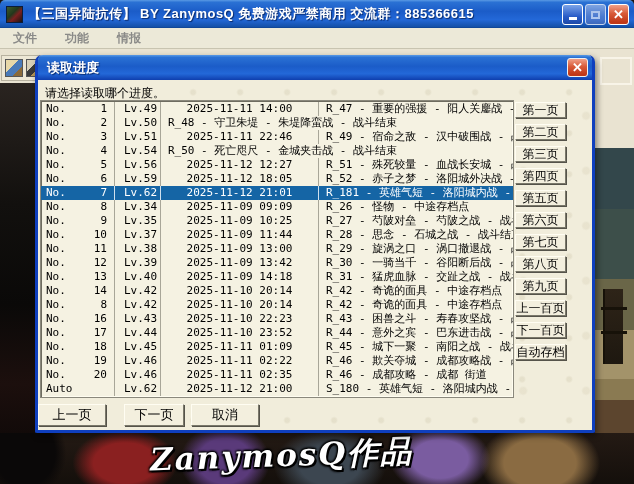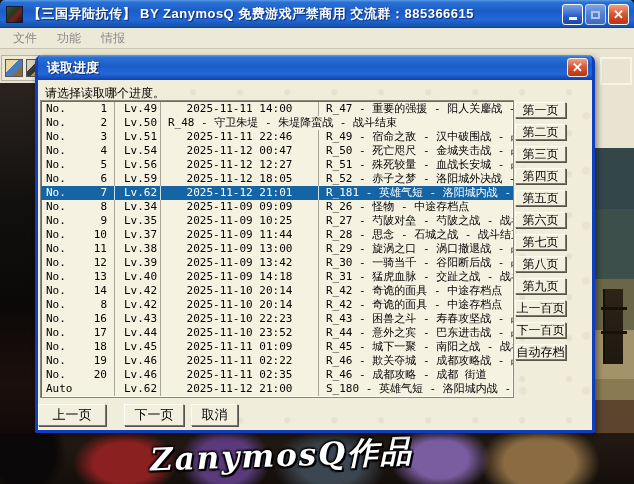--- a/index.html
+++ b/index.html
@@ -31,21 +31,21 @@
   .btn-min { background:linear-gradient(180deg,#7ba4e8,#2a5cc8 60%,#1c49a8); }
   .btn-min .dash { width:8px; height:3px; background:#fff; margin-top:8px; }
   .btn-max { background:linear-gradient(180deg,#9cb8e8,#5a82d0 60%,#4a6fbc); opacity:.75; }
   .btn-max .sq { width:9px; height:8px; border:2px solid #dce6f8; }
   .btn-close { background:linear-gradient(180deg,#f0a088,#d85a38 45%,#c03818 90%); font-size:13px; }
 
   
   .menubar {
     position:absolute; left:0; top:28px; width:634px; height:21px;
     background:#ECE9D8; border-bottom:1px solid #c8c4b0;
-    display:flex; align-items:center; gap:4px; padding-left:5px;
+    display:flex; align-items:center; gap:12px; padding-left:5px;font-weight:bold;
   }
   .menu-item { color:#8a8a88; font-size:12px; padding:2px 8px; }
 
   
   .client { position:absolute; left:0; top:49px; width:634px; height:435px; background:#16100c; }
   .client-topband { position:absolute; left:0; top:0; width:634px; height:34px; background:#E9E3D1; }
   .toolbar-chip {
     position:absolute; left:1px; top:6px; width:52px; height:26px;
     background:#EDE7D5; border:1px solid #b8b2a0; display:flex; align-items:center; gap:3px; padding-left:3px;
   }
@@ -140,21 +140,21 @@
   .bottom-btns { position:absolute; left:0; top:324px; height:22px; }
   .bottom-btn {
     position:absolute; top:0; height:22px;
     background:#F3EFDE; border:1px solid #7a786a;
     border-top-color:#fffdf2; border-left-color:#fffdf2;
     box-shadow:1px 1px 0 #55534a;
     font-family:"Liberation Sans", sans-serif; font-size:13px; color:#000; cursor:default; padding:0;
   }
   .bottom-btn:nth-child(1){ left:0; width:68px; }
   .bottom-btn:nth-child(2){ left:86px; width:60px; }
-  .bottom-btn:nth-child(3){ left:153px; width:47px; }
+  .bottom-btn:nth-child(3){ left:153px; width:68px; }
 </style>
 </head>
 <body>
 
 <div class="titlebar">
   <div class="title-icon"></div>
   <div class="title-text">【三国异陆抗传】 BY ZanymosQ 免费游戏严禁商用 交流群：885366615</div>
   <div class="win-btns">
     <div class="win-btn btn-min">
         <span class="dash"></span>
@@ -225,21 +225,20 @@
           <div class="cell c-lv">Lv.51</div>
           <div class="cell c-time">2025-11-11 22:46</div>
           <div class="cell c-desc">R_49 - 宿命之敌 - 汉中破围战 - 战斗结束</div>
         </div>
         <div class="row">
           <div class="cell c-no">
             <span>No.</span>
             <span>4</span>
           </div>
           <div class="cell c-lv">Lv.54</div>
-          <div class="cell c-time">2025-11-12 00:47</div>
           <div class="cell c-desc">R_50 - 死亡咫尺 - 金城夹击战 - 战斗结束</div>
         </div>
         <div class="row">
           <div class="cell c-no">
             <span>No.</span>
             <span>5</span>
           </div>
           <div class="cell c-lv">Lv.56</div>
           <div class="cell c-time">2025-11-12 12:27</div>
           <div class="cell c-desc">R_51 - 殊死较量 - 血战长安城 - 战斗结束</div>

